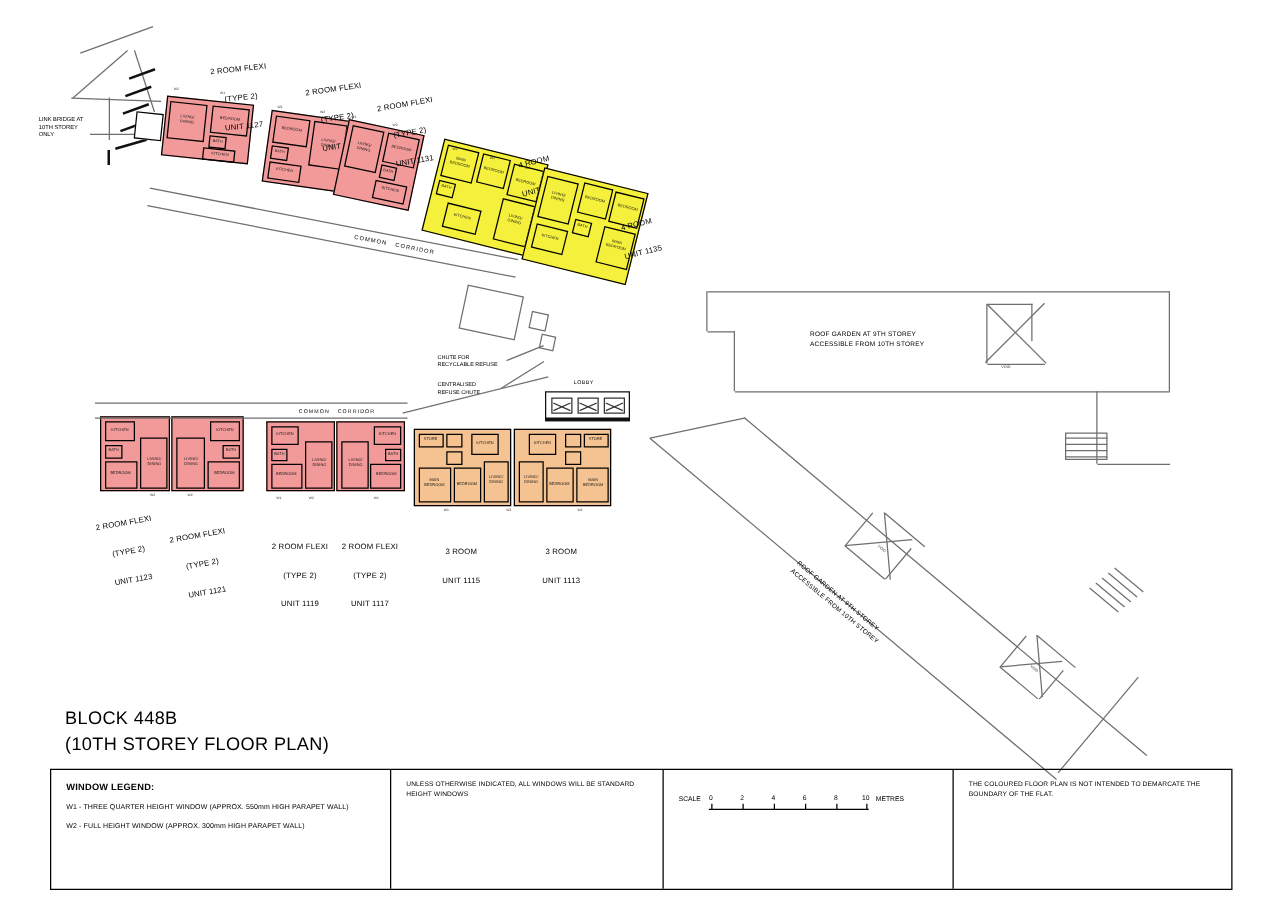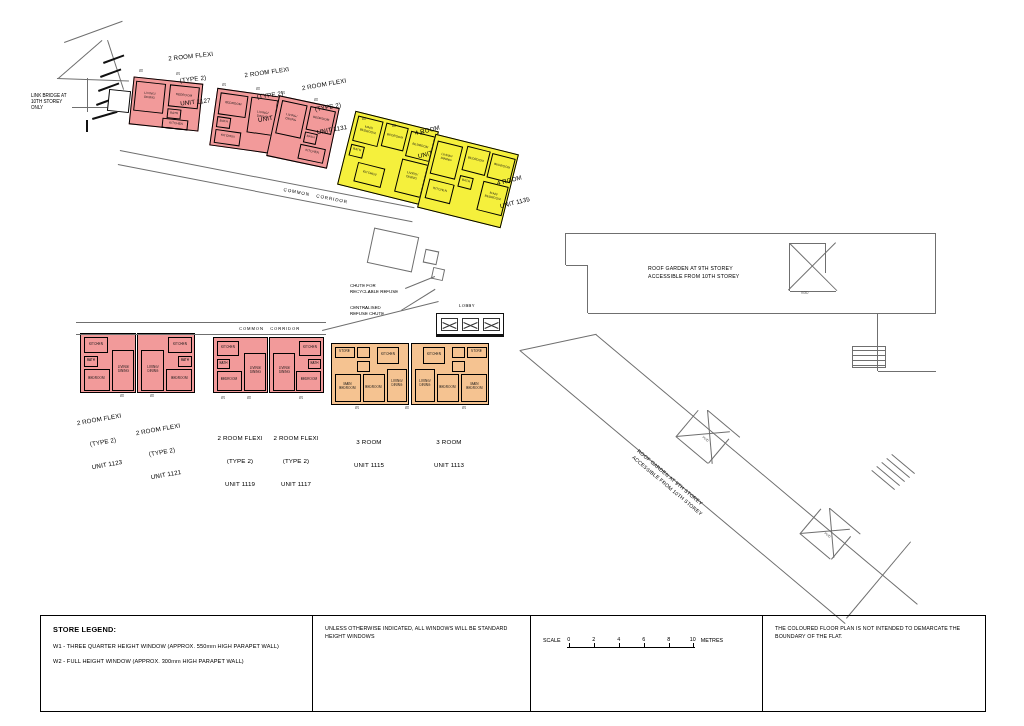--- a/index.html
+++ b/index.html
@@ -392,25 +392,29 @@
   <div class="ln" style="left:800px;top:533px;width:50px;transform:rotate(-5deg);"></div>
   <div class="ln" style="left:830px;top:508px;width:50px;transform:rotate(85deg);"></div>
   <div class="voidlbl rot" style="left:826px;top:531px;transform:rotate(40deg);">VOID</div>
 
   <div class="ln" style="left:872px;top:470px;width:30px;transform:rotate(40deg);"></div>
   <div class="ln" style="left:877px;top:466px;width:30px;transform:rotate(40deg);"></div>
   <div class="ln" style="left:882px;top:462px;width:30px;transform:rotate(40deg);"></div>
   <div class="ln" style="left:887px;top:458px;width:30px;transform:rotate(40deg);"></div>
   <div class="ln" style="left:892px;top:454px;width:30px;transform:rotate(40deg);"></div>
 
+  <div id="title">
+    <div>BLOCK 448B</div>
+    <div>(10TH STOREY FLOOR PLAN)</div>
+  </div>
 
   <div id="legend">
 
     <div class="cell c1">
-      <div class="lg-title">STORE LEGEND:</div>
+      <div class="lg-title">WINDOW LEGEND:</div>
       <div class="lg-row">W1 - THREE QUARTER HEIGHT WINDOW (APPROX. 550mm HIGH PARAPET WALL)</div>
       <div class="lg-row">W2 - FULL HEIGHT WINDOW (APPROX. 300mm HIGH PARAPET WALL)</div>
     </div>
 
     <div class="cell c2">
       <div class="nt">UNLESS OTHERWISE INDICATED,
 ALL WINDOWS WILL BE STANDARD HEIGHT WINDOWS</div>
     </div>
 
     <div class="cell c3">

